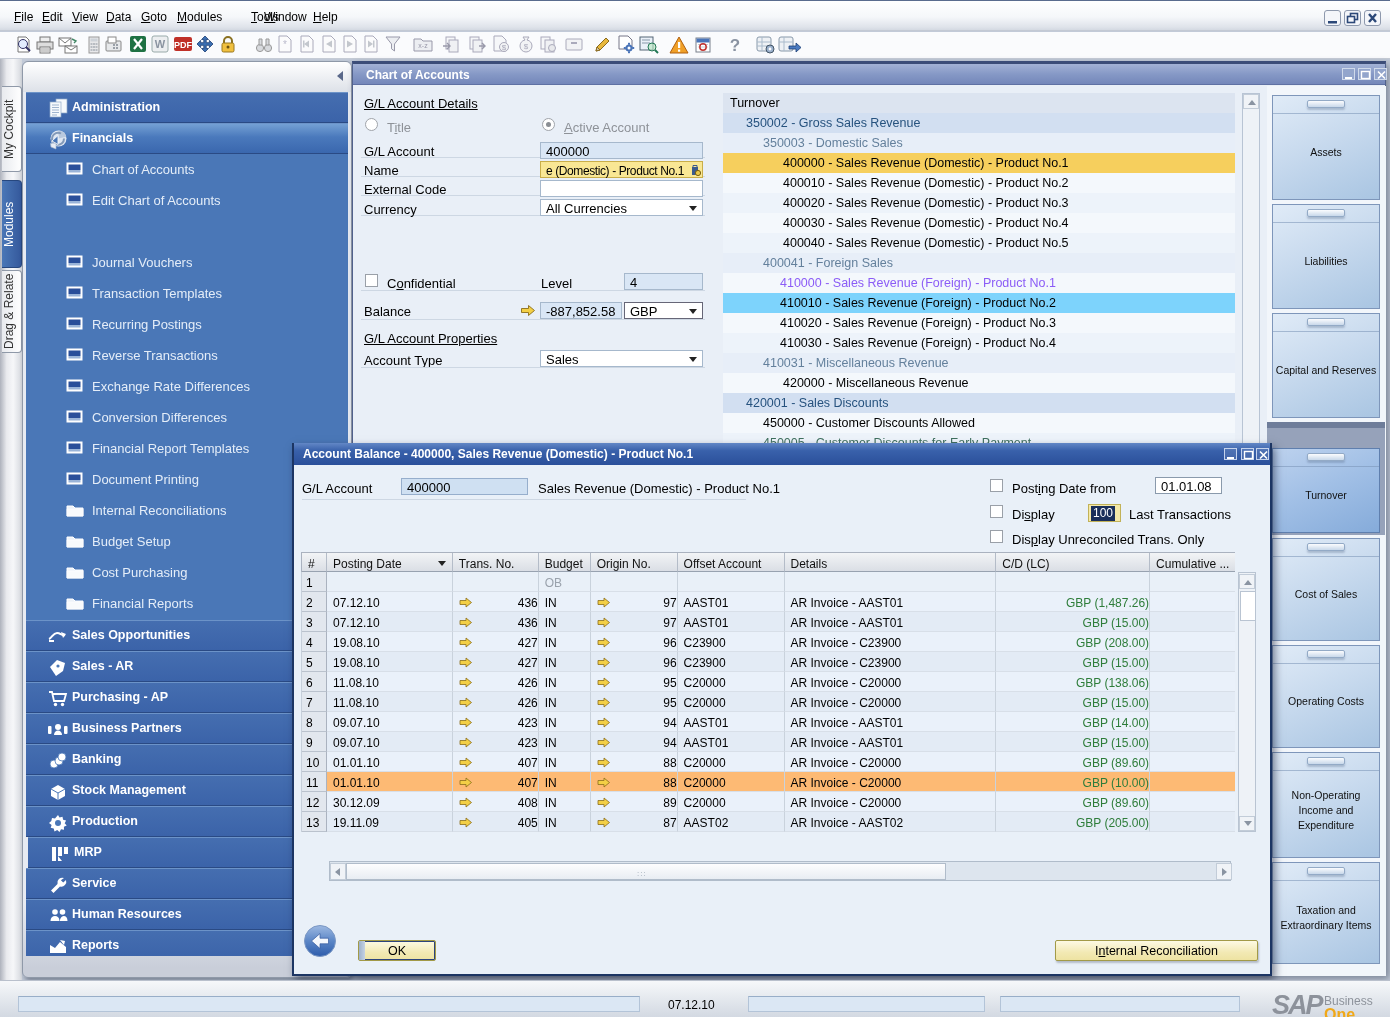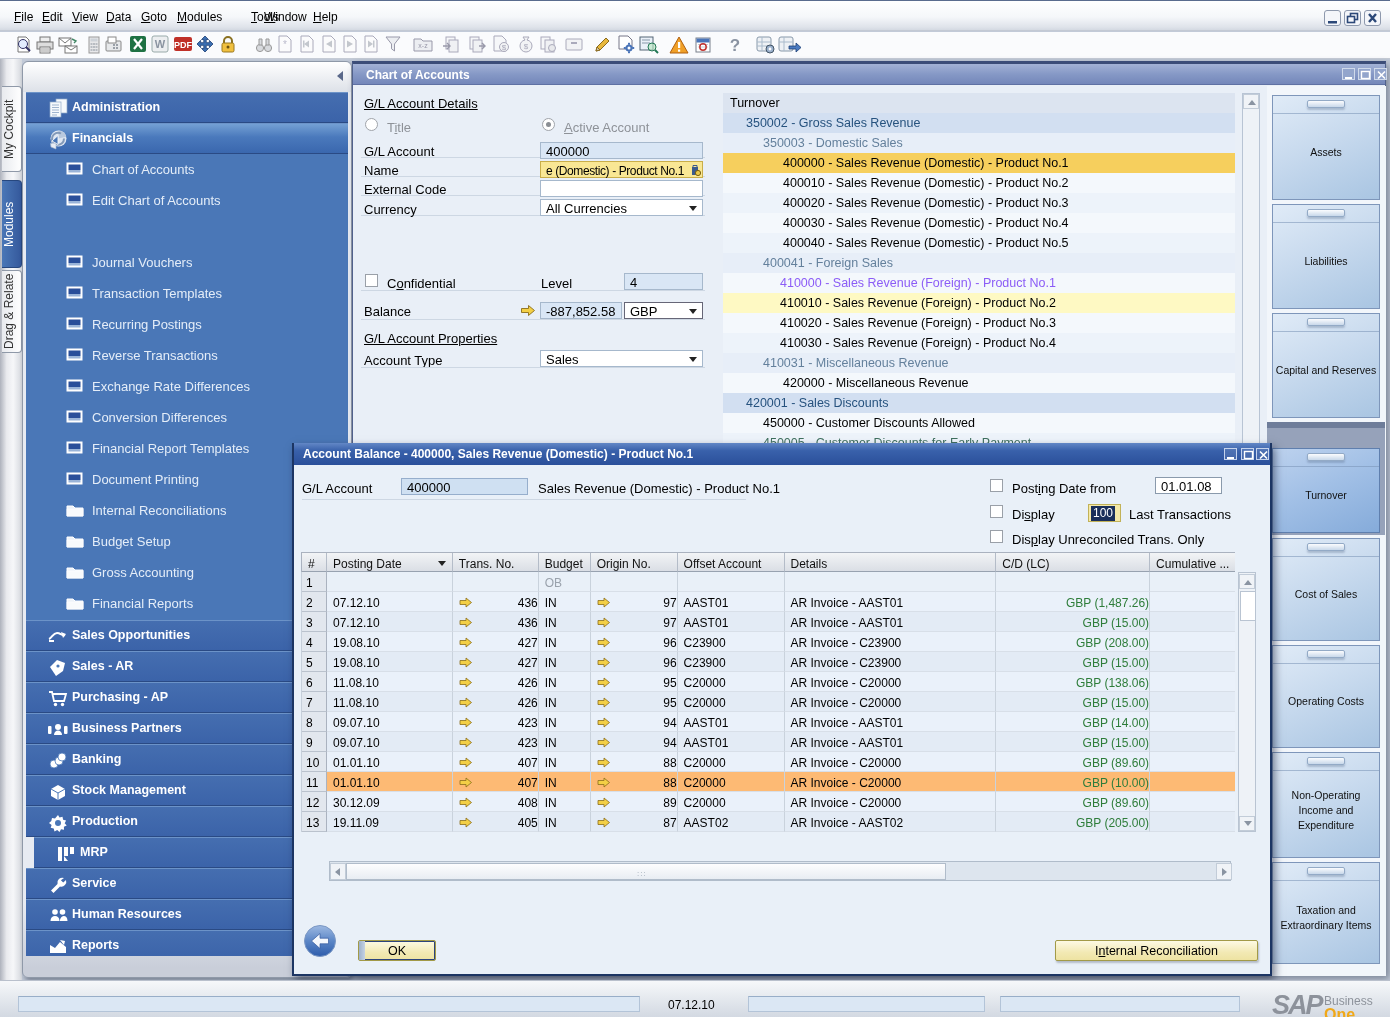--- a/index.html
+++ b/index.html
@@ -446,21 +446,21 @@
                 <path d="M1 3h6l2 2h8v8H1z" fill="#eef3f9" stroke="#fff"></path>
                 <path d="M1 6h16v7H1z" fill="#f8fafc" stroke="#fff" stroke-width=".6"></path>
               </svg></span>
             <span class="t">Budget Setup</span>
           </div>
         <div class="sitem" style="top:403px;">
             <span class="ic"><svg width="18" height="14">
                 <path d="M1 3h6l2 2h8v8H1z" fill="#eef3f9" stroke="#fff"></path>
                 <path d="M1 6h16v7H1z" fill="#f8fafc" stroke="#fff" stroke-width=".6"></path>
               </svg></span>
-            <span class="t">Gross Accounting</span>
+            <span class="t">Cost Purchasing</span>
           </div>
         <div class="sitem" style="top:434px;">
             <span class="ic"><svg width="18" height="14">
                 <path d="M1 3h6l2 2h8v8H1z" fill="#eef3f9" stroke="#fff"></path>
                 <path d="M1 6h16v7H1z" fill="#f8fafc" stroke="#fff" stroke-width=".6"></path>
               </svg></span>
             <span class="t">Financial Reports</span>
           </div>
       </div>
       <div class="mhead" style="position:absolute;top:528px;left:0;">
@@ -514,21 +514,21 @@
             </svg></span>
         <span class="t">Stock Management</span>
         </div>
       <div class="mhead" style="position:absolute;top:714px;left:0;">
         <span class="ic"><svg width="22" height="22">
               <path d="M11 3l1.5 2.5 3-.8.6 3 3 .8-1.4 2.7 2 2.3-2.8 1.2.1 3-3-.4-1.5 2.7-2.3-2-2.7 1.4-.8-3-3-.6.9-2.9L2 11l2.3-2 .7-3 3 .5z" fill="#fff"></path>
               <circle cx="11" cy="11" r="3" fill="#4a77b7"></circle>
             </svg></span>
         <span class="t">Production</span>
         </div>
-      <div class="mhead" style="position:absolute;top:745px;left:8px;">
+      <div class="mhead" style="position:absolute;top:745px;left:2px;">
         <span class="ic"><svg width="22" height="22">
               <g fill="#fff">
                 <rect x="3" y="4" width="4" height="14"></rect>
                 <rect x="9" y="4" width="4" height="9"></rect>
                 <path d="M9 13l4 5H9z"></path>
                 <rect x="15" y="4" width="4" height="7"></rect>
               </g>
             </svg></span>
         <span class="t">MRP</span>
         </div>
@@ -636,21 +636,21 @@
         </div>
       <div class="trow" style="top:140px;background:#edf3fa;">
           <span style="left:60px;">400040 - Sales Revenue (Domestic) - Product No.5</span>
         </div>
       <div class="trow" style="top:160px;background:#e7eef8;color:#64809c;">
           <span style="left:40px;">400041 - Foreign Sales</span>
         </div>
       <div class="trow" style="top:180px;background:#f4f8fc;color:#8b5cf6;">
           <span style="left:57px;">410000 - Sales Revenue (Foreign) - Product No.1</span>
         </div>
-      <div class="trow" style="top:200px;background:#fef9c3;">
+      <div class="trow" style="top:200px;background:#7dd3fc;">
           <span style="left:57px;">410010 - Sales Revenue (Foreign) - Product No.2</span>
         </div>
       <div class="trow" style="top:220px;background:#f4f8fc;">
           <span style="left:57px;">410020 - Sales Revenue (Foreign) - Product No.3</span>
         </div>
       <div class="trow" style="top:240px;background:#edf3fa;">
           <span style="left:57px;">410030 - Sales Revenue (Foreign) - Product No.4</span>
         </div>
       <div class="trow" style="top:260px;background:#e7eef8;color:#64809c;">
           <span style="left:40px;">410031 - Miscellaneous Revenue</span>

